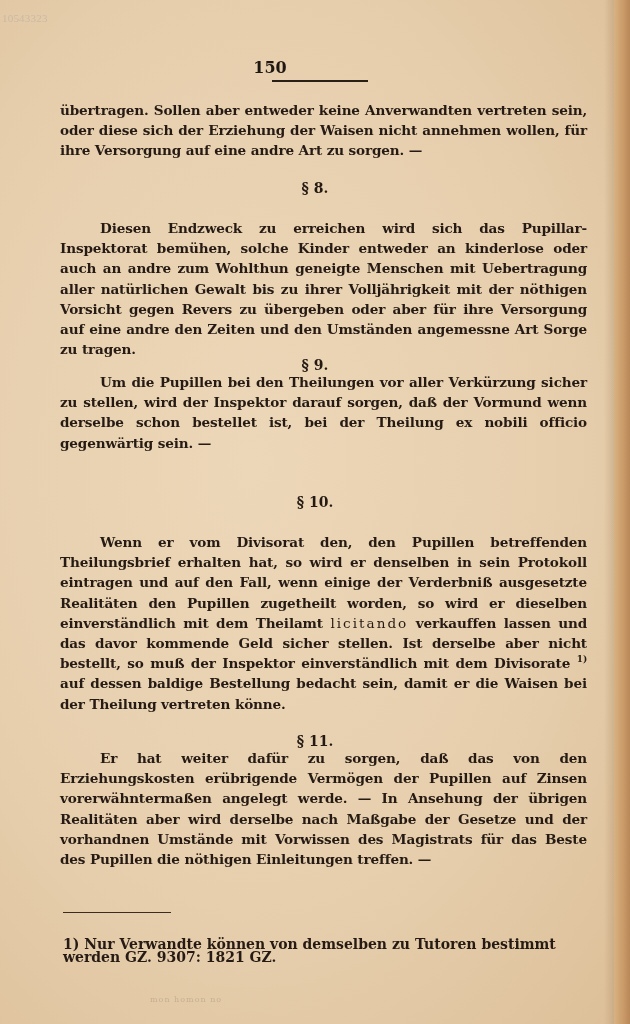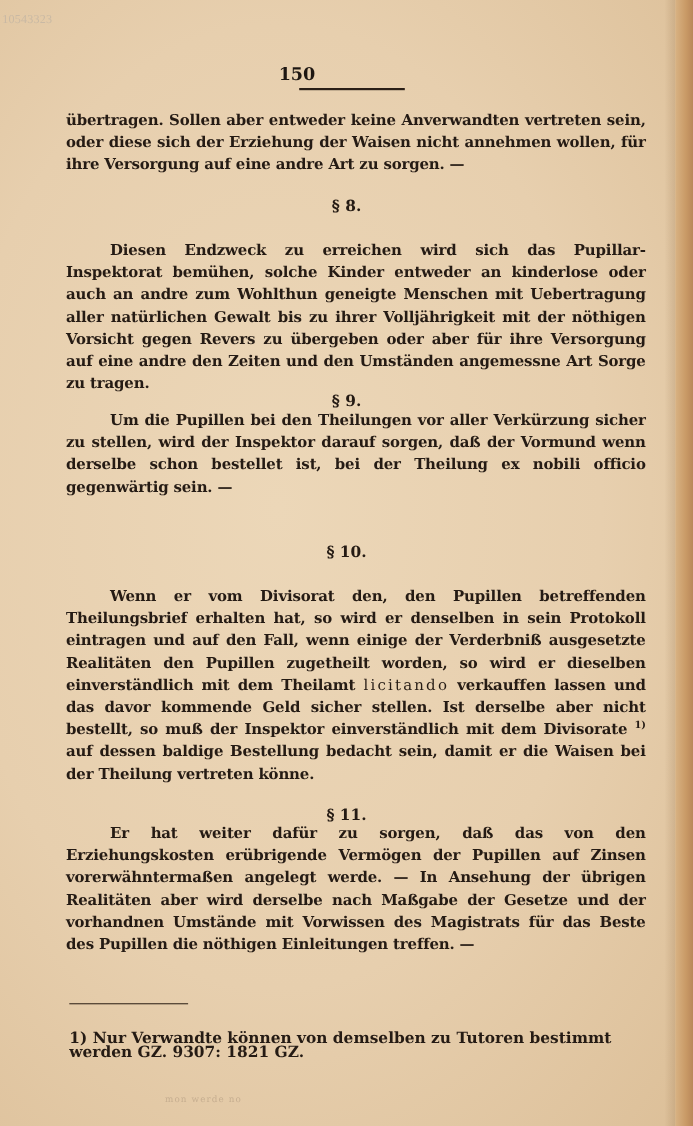--- a/index.html
+++ b/index.html
@@ -163,13 +163,13 @@
   <div class="para indent">Er hat weiter dafür zu sorgen, daß das von den Erziehungskosten erübrigende Vermögen der Pupillen auf Zinsen vorerwähntermaßen angelegt werde. — In Ansehung der übrigen Realitäten aber wird derselbe nach Maßgabe der Gesetze und der vorhandnen Umstände mit Vorwissen des Magistrats für das Beste des Pupillen die nöthigen Einleitungen treffen. —</div>
 </div>
 
 <div class="footnote-rule"></div>
 
 <div class="footnote">
   <span>1)</span>
   <span>Nur Verwandte können von demselben zu Tutoren bestimmt werden GZ. 9307: 1821 GZ.</span>
 </div>
 
-<div class="bleed">mon werde no</div>
+<div class="bleed">mon homon no</div>
 
 </body></html>

